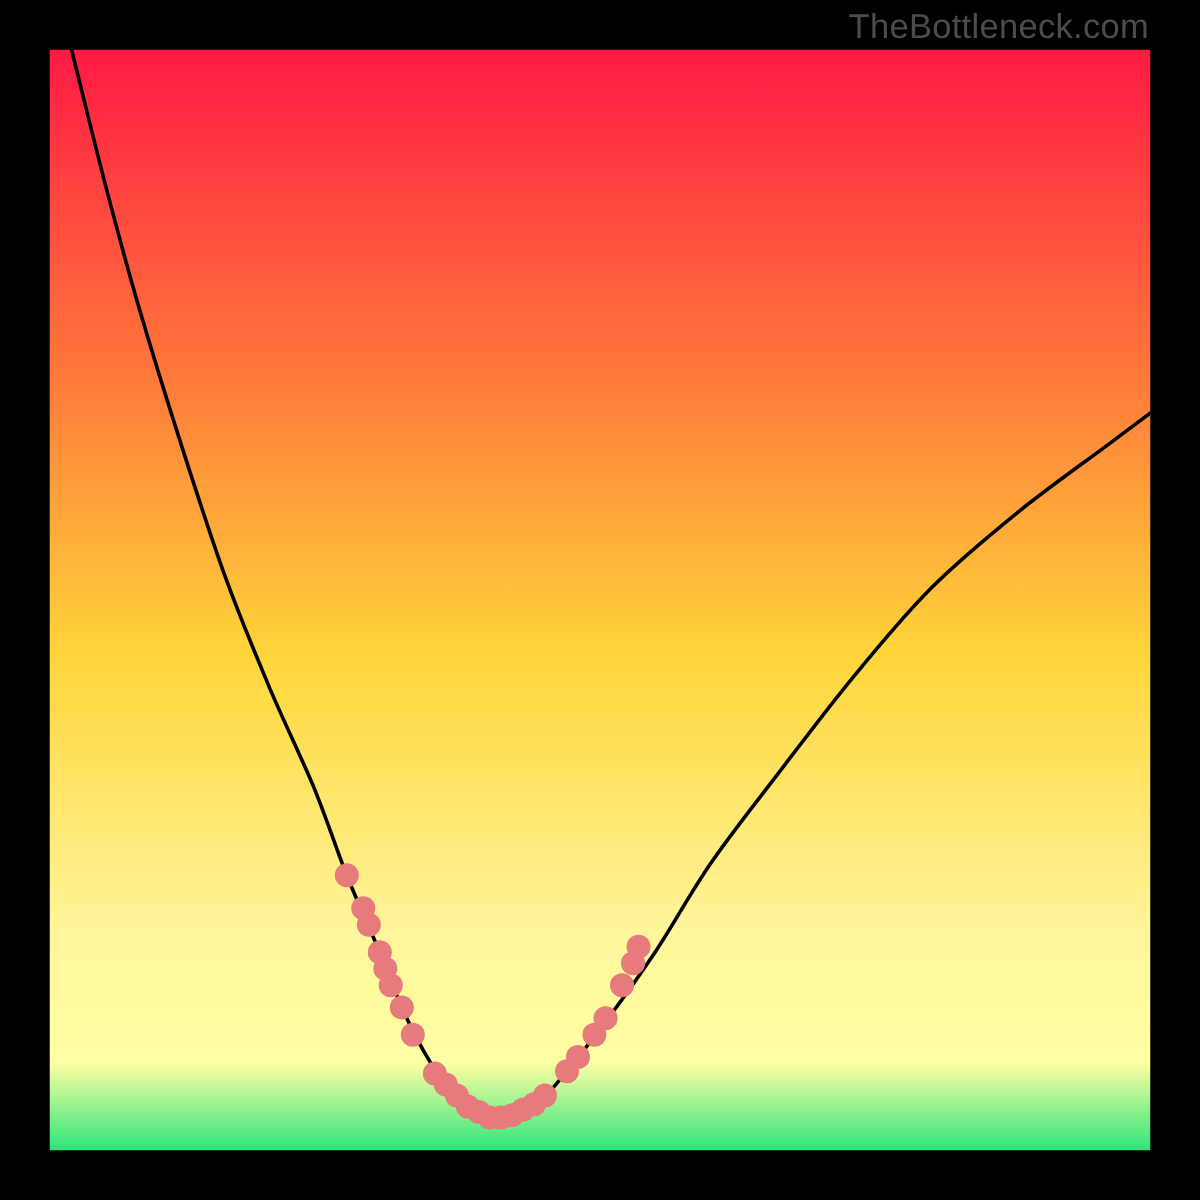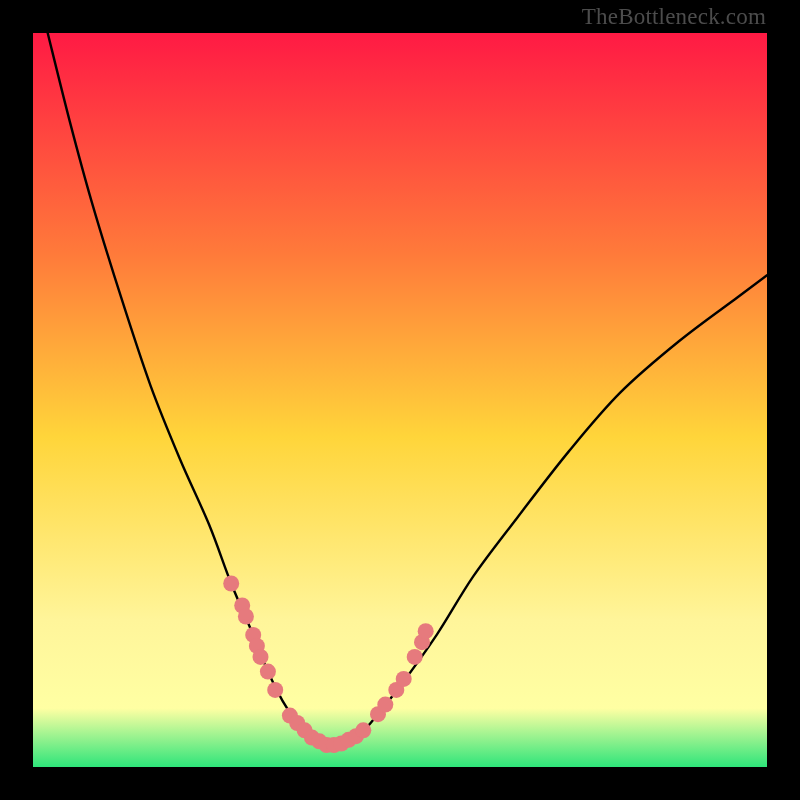--- a/index.html
+++ b/index.html
@@ -28,21 +28,21 @@
     
   }
   .watermark {
     position: absolute;
     top: 4px;
     right: 34px;
     color: #4c4c4c;
     font-size: 23px;
     font-weight: 500;
     letter-spacing: 0.2px;
-    font-family: Liberation Serif, serif;
+    font-family: Liberation Sans, sans-serif;
   }
   svg { display: block; }
 </style>
 </head>
 <body>
 
 <div class="frame">
 
   <div class="watermark">TheBottleneck.com</div>
 

